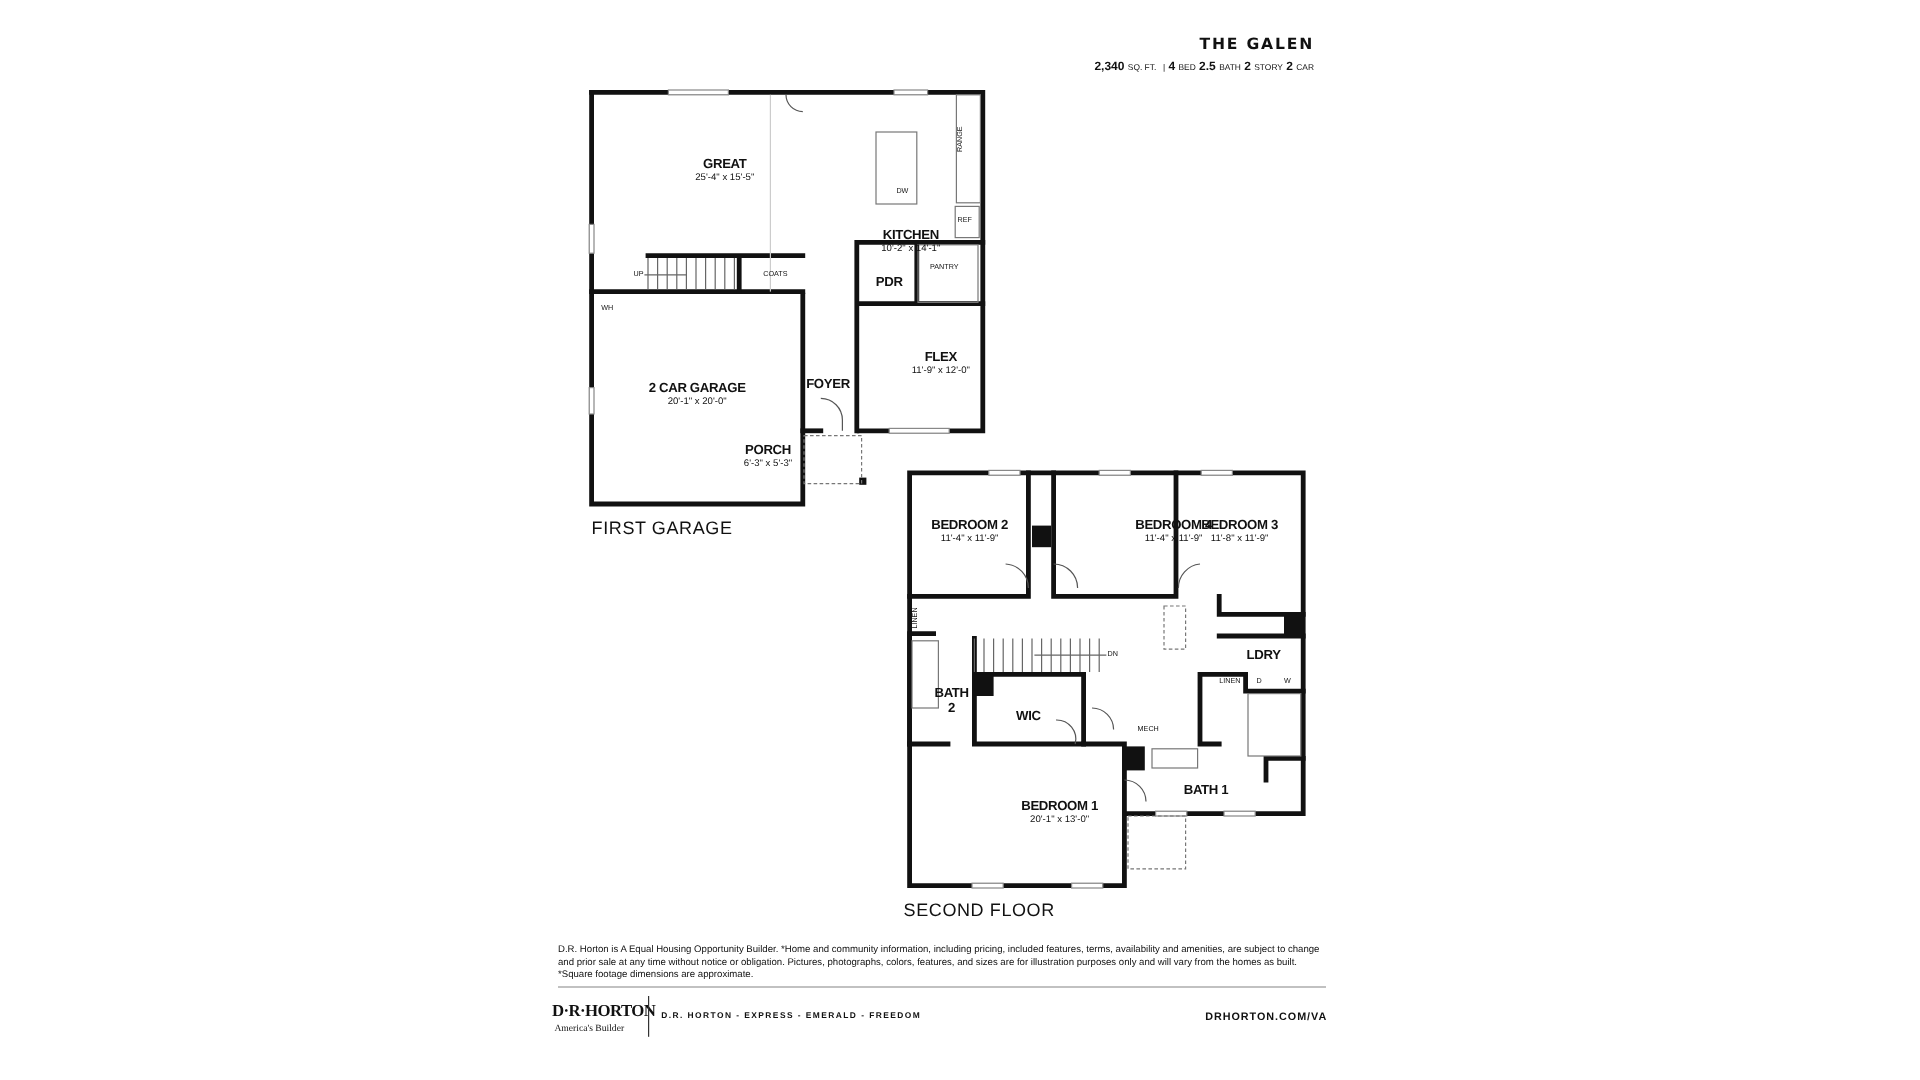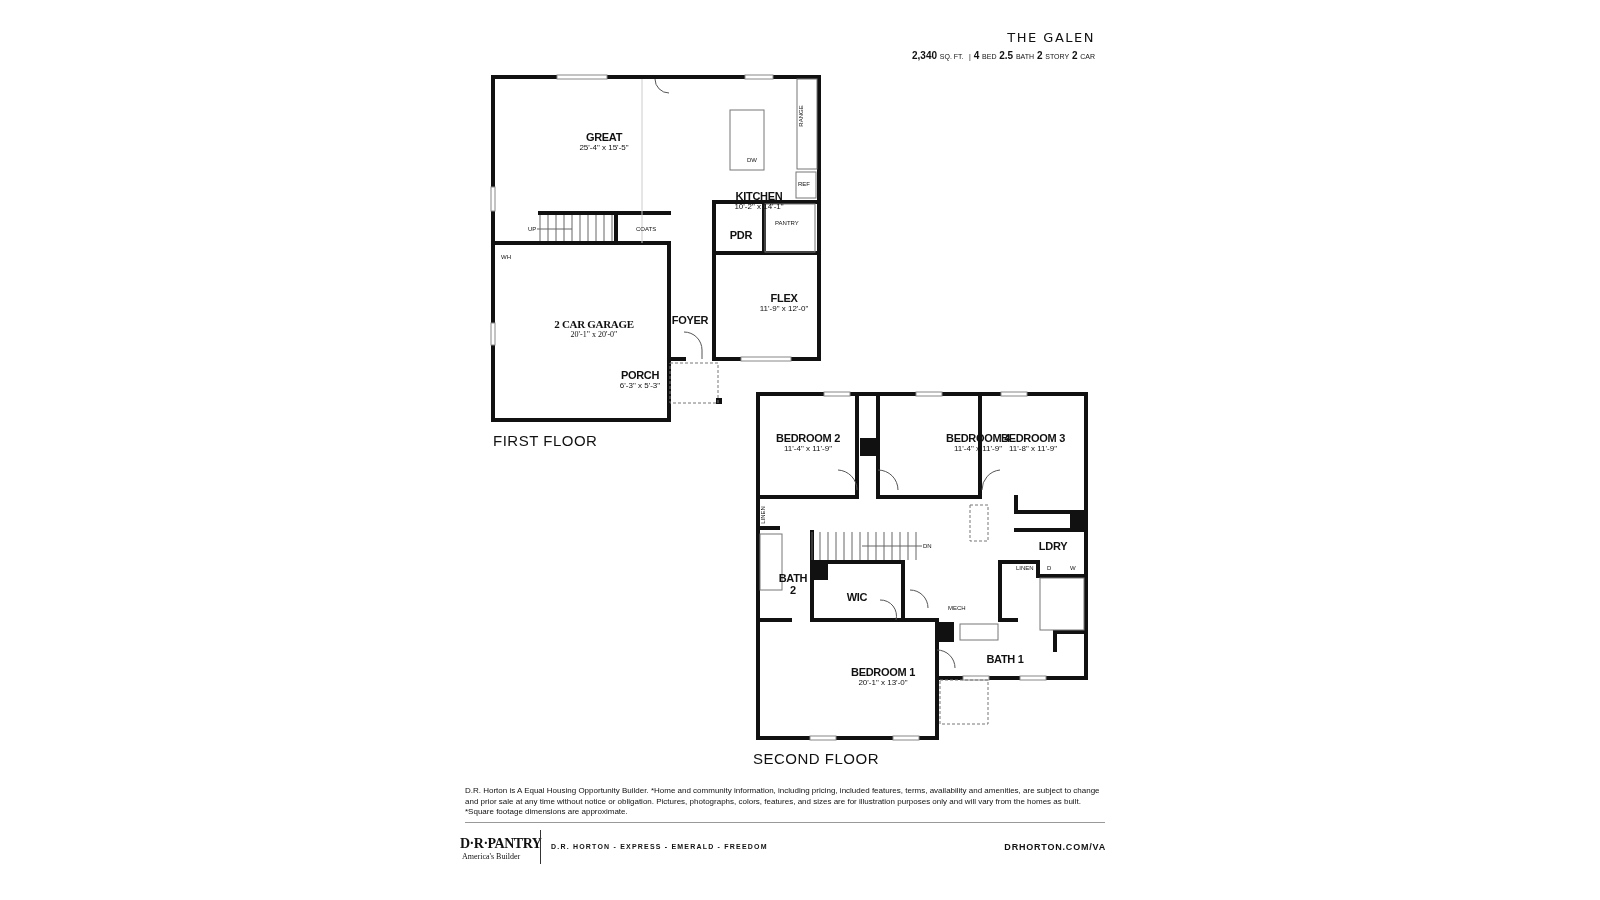--- a/index.html
+++ b/index.html
@@ -1,18 +1,18 @@
 <!DOCTYPE html>
 <html><head>
 <meta charset="utf-8">
 <style>
   html,body{margin:0;padding:0;background:#fff;}
   body{width:1600px;height:900px;position:relative;overflow:hidden;font-family:"Liberation Sans",sans-serif;color:#111;}
   .abs{position:absolute;}
-  .title{right:505px;top:30px;font-family:"DejaVu Sans",sans-serif;font-weight:normal;font-size:13px;letter-spacing:1.5px;}
+  .title{right:505px;top:30px;font-family:"DejaVu Sans",sans-serif;font-weight:bold;font-size:13px;letter-spacing:1.5px;}
   .specs{right:505px;top:50px;font-size:10px;font-weight:bold;white-space:nowrap;}
   .specs .sm{font-size:7px;font-weight:normal;}
   .room{position:absolute;text-align:center;transform:translateX(-50%);white-space:nowrap;}
   .room .n{font-size:11px;font-weight:bold;letter-spacing:-0.3px;}
   .room .d{font-size:8px;}
   .tiny{position:absolute;font-size:6px;white-space:nowrap;}
   .floor-label{position:absolute;font-size:15px;letter-spacing:0.5px;}
   .disclaimer{position:absolute;left:465px;top:786px;width:640px;font-size:8px;line-height:10.5px;}
   .rule{position:absolute;left:465px;top:822px;width:640px;height:1px;background:#999;}
   .logo{position:absolute;left:460px;top:836px;font-family:"Liberation Serif",serif;font-weight:bold;font-size:14px;letter-spacing:-0.5px;}
@@ -125,36 +125,36 @@
 <div class="room" style="left:741px;top:229px;">
   <div class="n">PDR</div>
 </div>
 <div class="room" style="left:784px;top:292px;">
   <div class="n">FLEX</div>
   <div class="d">11'-9" x 12'-0"</div>
 </div>
 <div class="room" style="left:690px;top:314px;">
   <div class="n">FOYER</div>
 </div>
-<div class="room" style="left:594px;top:318px;font-family:Liberation Serif, serif;">
+<div class="room" style="left:581px;top:318px;">
   <div class="n">2 CAR GARAGE</div>
   <div class="d">20'-1" x 20'-0"</div>
 </div>
 <div class="room" style="left:640px;top:369px;text-align:center;">
   <div class="n">PORCH</div>
   <div class="d">6'-3" x 5'-3"</div>
 </div>
 <span class="tiny" style="left:747px;top:157px;">DW</span>
 <span class="tiny" style="left:790px;top:113px;transform:rotate(-90deg);">RANGE</span>
 <span class="tiny" style="left:798px;top:181px;">REF</span>
 <span class="tiny" style="left:775px;top:220px;">PANTRY</span>
 <span class="tiny" style="left:636px;top:226px;">COATS</span>
 <span class="tiny" style="left:528px;top:226px;">UP</span>
 <span class="tiny" style="left:501px;top:254px;">WH</span>
-<div class="floor-label" style="left:493px;top:432px;">FIRST FLOOR</div>
+<div class="floor-label" style="left:493px;top:432px;">FIRST GARAGE</div>
 
 <div class="room" style="left:808px;top:432px;">
   <div class="n">BEDROOM 2</div>
   <div class="d">11'-4" x 11'-9"</div>
 </div>
 <div class="room" style="left:930px;top:432px;margin-left:48px;">
   <div class="n">BEDROOM 4</div>
   <div class="d">11'-4" x 11'-9"</div>
 </div>
 <div class="room" style="left:1033px;top:432px;">
@@ -181,17 +181,17 @@
 <span class="tiny" style="left:754px;top:512px;transform:rotate(-90deg);">LINEN</span>
 <span class="tiny" style="left:1016px;top:565px;">LINEN</span>
 <span class="tiny" style="left:923px;top:543px;">DN</span>
 <span class="tiny" style="left:948px;top:605px;">MECH</span>
 <span class="tiny" style="left:1047px;top:565px;">D</span>
 <span class="tiny" style="left:1070px;top:565px;">W</span>
 <div class="floor-label" style="left:753px;top:750px;">SECOND FLOOR</div>
 
 <div class="disclaimer">D.R. Horton is A Equal Housing Opportunity Builder. *Home and community information, including pricing, included features, terms, availability and amenities, are subject to change and prior sale at any time without notice or obligation. Pictures, photographs, colors, features, and sizes are for illustration purposes only and will vary from the homes as built. *Square footage dimensions are approximate.</div>
 <div class="rule"></div>
-<div class="logo">D·R·PANTRY</div>
+<div class="logo">D·R·HORTON</div>
 <div class="logo-sub">America's Builder</div>
 <div class="vdiv"></div>
 <div class="brands">D.R. HORTON - EXPRESS - EMERALD - FREEDOM</div>
 <div class="url">DRHORTON.COM/VA</div>
 
 </body></html>

